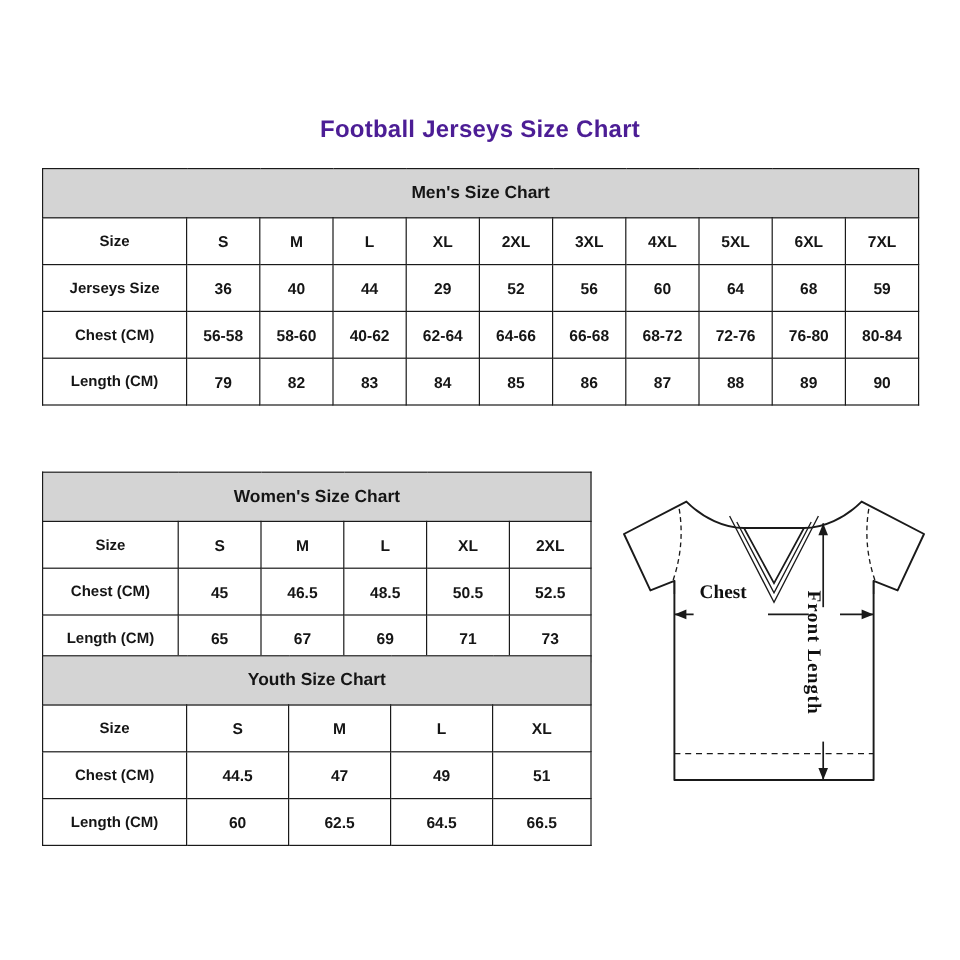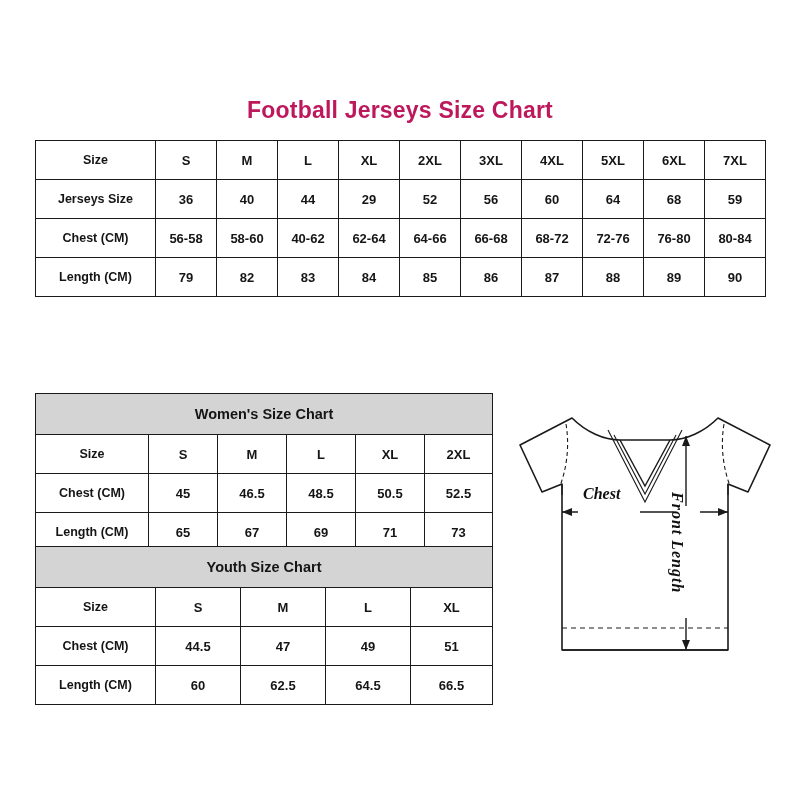--- a/index.html
+++ b/index.html
@@ -21,24 +21,24 @@
     width: 800px;
     height: 800px;
   }
 
   .chart-title {
     position: absolute;
     top: 97px;
     left: 0;
     width: 800px;
     text-align: center;
-    font-size: 23px;
+    font-size: 20px;
     font-weight: bold;
     letter-spacing: 0.2px;
-    color: #be185d;
+    color: #4c1d95;
   }
 
   table.size-table {
     border-collapse: collapse;
     table-layout: fixed;
     background: #ffffff;
   }
   table.size-table td,
   table.size-table th {
     border: 1px solid #1a1a1a;
@@ -96,21 +96,20 @@
     top: 400px;
     width: 290px;
     height: 290px;
   }
   #shirt-diagram svg {
     display: block;
   }
   .diagram-label {
     position: absolute;
     font-family: "Liberation Serif", serif;
-    font-style: italic;
     font-weight: bold;
     font-size: 16px;
     color: #101010;
   }
   #chest-label {
     left: 83px;
     top: 85px;
   }
   #front-length-label {
     left: 168px;
@@ -135,20 +134,23 @@
           <col style="width:61px">
         <col style="width:61px">
           <col style="width:61px">
           <col style="width:61px">
         <col style="width:61px">
           <col style="width:61px">
           <col style="width:61px">
         <col style="width:61px">
       </colgroup>
       <tbody>
+          <tr>
+        <td class="section-header" colspan="11">Men's Size Chart</td>
+      </tr>
       <tr>
         <td class="row-label">Size</td>
         <td>S</td>
         <td>M</td>
         <td>L</td>
         <td>XL</td>
         <td>2XL</td>
         <td>3XL</td>
         <td>4XL</td>
         <td>5XL</td>

